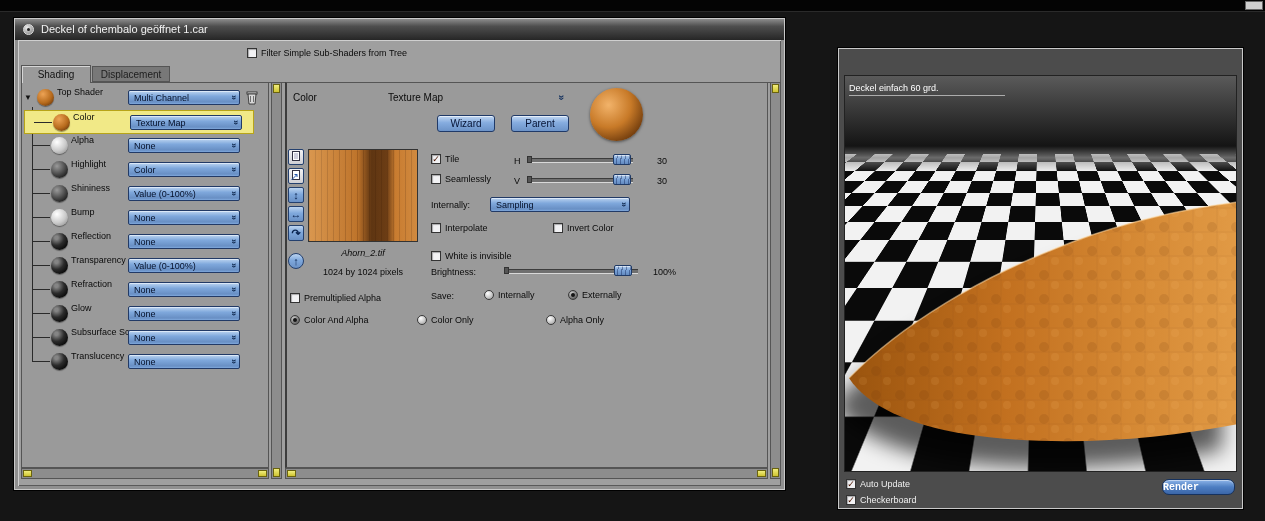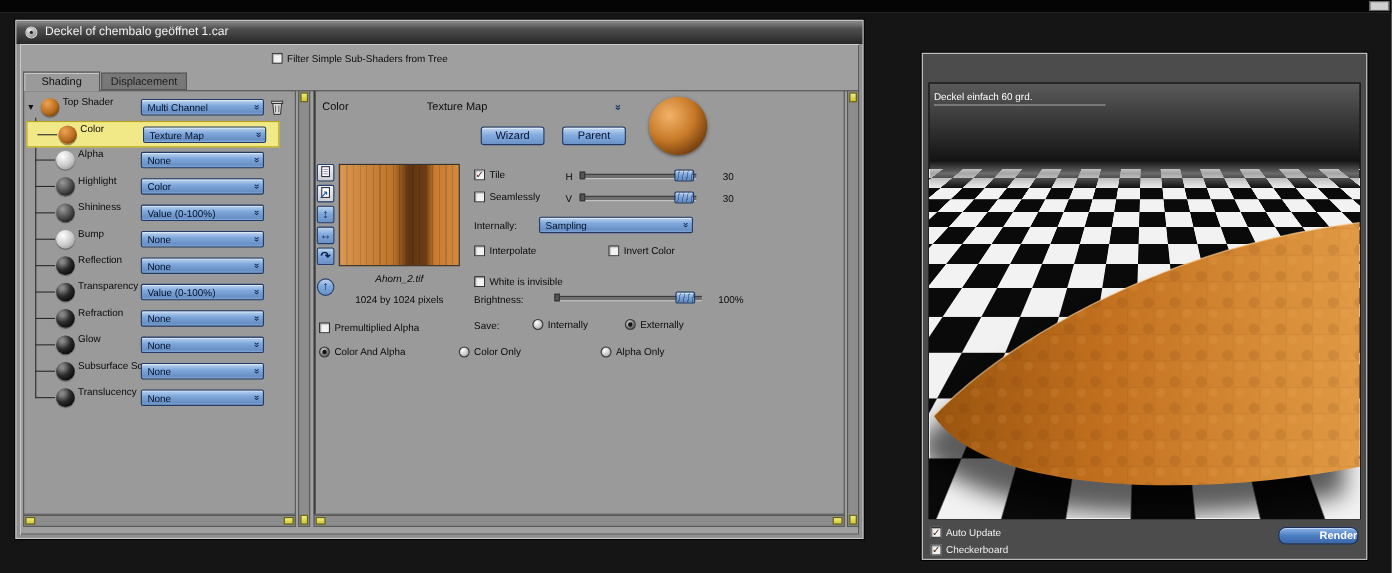--- a/index.html
+++ b/index.html
@@ -118,21 +118,21 @@
   .sky{position:absolute;left:0;top:0;right:0;height:80px;background:linear-gradient(180deg,#5a5a5a,#2e2e2e 55%,#0a0a0a);}
   .checker{position:absolute;top:78px;left:50%;width:800px;margin-left:-400px;height:232px;
            transform-origin:50% 0;transform:perspective(300px) rotateX(65deg);
            background:repeating-conic-gradient(#f2f2f2 0% 25%,#0a0a0a 25% 50%);background-size:36px 36px;}
   .fog{position:absolute;left:0;right:0;top:70px;height:26px;
        background:linear-gradient(180deg,rgba(70,70,70,0) 0%,rgba(140,140,140,.75) 45%,rgba(140,140,140,0) 100%);}
   .pvlabel{position:absolute;left:4px;top:7px;width:156px;color:#fff;font-size:9px;
            border-bottom:1px solid rgba(255,255,255,.55);padding-bottom:2px;}
   .render-btn{position:absolute;right:7px;top:430px;width:73px;height:16px;border:1px solid #16325e;border-radius:7px;
               background:linear-gradient(180deg,#8db4e8,#4d7ec2 50%,#3b66a8);color:#fff;font-size:10px;font-weight:bold;
-              text-align:right;line-height:15px;box-sizing:border-box;box-shadow:inset 0 1px 0 rgba(255,255,255,.45);}
+              text-align:left;line-height:15px;box-sizing:border-box;box-shadow:inset 0 1px 0 rgba(255,255,255,.45);font-family:Liberation Mono, monospace;}
 </style>
 </head>
 <body>
 
 <div>
   <div class="topbar"></div>
   <div class="chip"></div>
 
   <div id="shader-window" class="window">
     <div class="titlebar">

